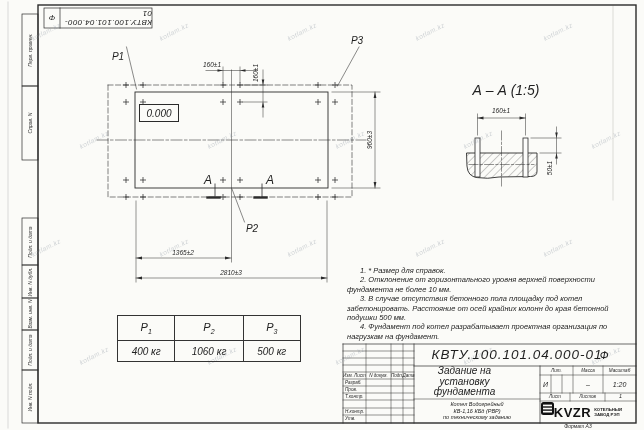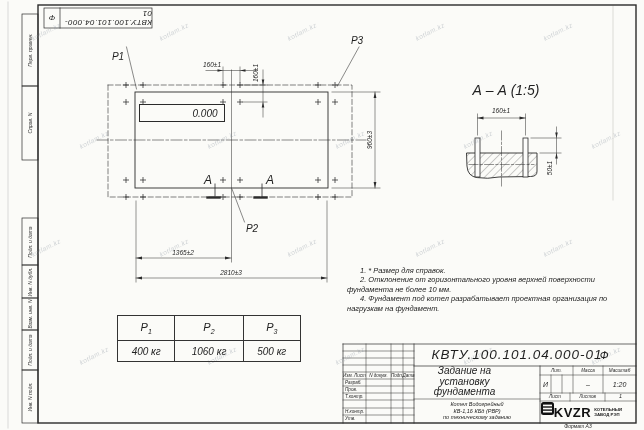--- a/index.html
+++ b/index.html
@@ -5,21 +5,21 @@
   html,body{margin:0;padding:0;}
   body{width:644px;height:430px;}
   .sheet{position:absolute;left:0;top:0;width:644px;height:430px;background:#fbfbf8;overflow:hidden;
          font-family:"Liberation Sans",sans-serif;color:#222;}
   svg{position:absolute;left:0;top:0;}
   .ov{position:absolute;left:0;top:0;width:644px;height:430px;}
   .t{position:absolute;color:#1f1f1f;font-style:italic;white-space:nowrap;line-height:1;}
   .ctr{transform:translate(-50%,-50%);}
   .rot{transform:translate(-50%,-50%) rotate(-90deg);}
   .lv{position:absolute;left:139px;top:104px;width:38px;height:16px;border:0.9px solid #2b2b2b;
-      display:flex;align-items:center;justify-content:center;font-style:italic;font-size:10px;padding-left:46px;}
+      display:flex;align-items:center;justify-content:center;font-style:italic;font-size:10px;}
   .sidebox{position:absolute;width:16px;display:flex;align-items:center;justify-content:center;}
   .sidebox span{transform:rotate(-90deg);font-size:5px;font-style:italic;white-space:nowrap;color:#333;}
   .stampcell{position:absolute;display:flex;align-items:center;justify-content:center;
              transform:rotate(180deg);font-style:italic;color:#222;}
   .notes{position:absolute;left:347px;top:266px;width:289px;font-size:7.5px;font-style:italic;
          line-height:9.4px;color:#232323;}
   .notes p{margin:0;text-indent:13px;}
   .ldtable{position:absolute;left:117px;top:315px;width:184px;height:47px;border-collapse:collapse;}
   .ldtable td{border:0.9px solid #333;text-align:center;font-style:italic;font-size:10px;padding:0;}
   .ldtable .hd{font-size:11px;height:24px;}
@@ -231,20 +231,21 @@
     <div class="t ctr" style="left:208px;top:180px;font-size:12px;">А</div>
     <div class="t ctr" style="left:270px;top:180px;font-size:12px;">А</div>
 
     <div class="t ctr" style="left:506px;top:90px;font-size:14px;">А – А (1:5)</div>
     <div class="t ctr" style="left:501px;top:111px;font-size:6.5px;">160±1</div>
     <div class="t rot" style="left:550px;top:168px;font-size:6.5px;">50±1</div>
 
     <div class="notes">
       <p>1. * Размер для справок.</p>
       <p>2. Отклонение от горизонтального уровня верхней поверхности фундамента не более 10 мм.</p>
+      <p>3. В случае отсутствия бетонного пола площадку под котел забетонировать. Расстояние от осей крайних колонн до края бетонной подушки 500 мм.</p>
       <p>4. Фундамент под котел разрабатывает проектная организация по нагрузкам на фундамент.</p>
     </div>
 
     <table class="ldtable">
       <tbody>
           <tr>
         <td class="hd"><span>P</span><sub>1</sub></td>
         <td class="hd"><span>P</span><sub>2</sub></td>
         <td class="hd"><span>P</span><sub>3</sub></td>
       </tr>

